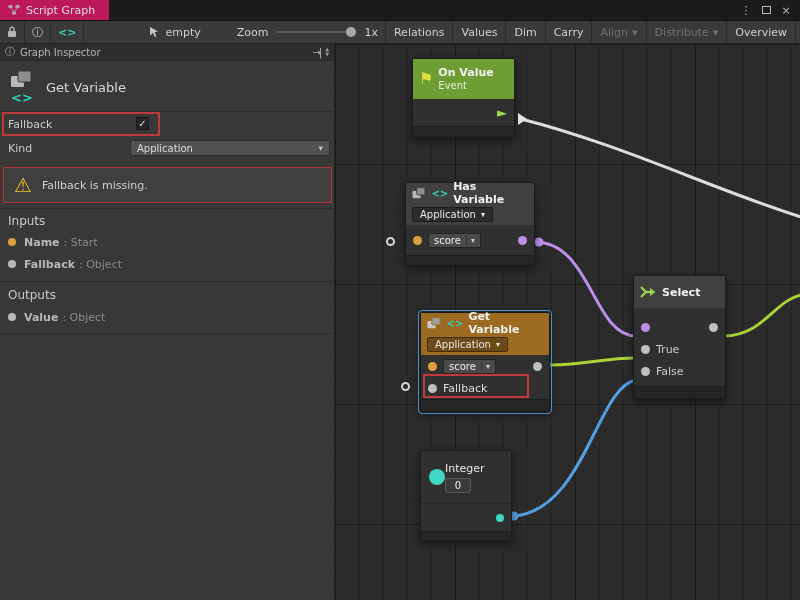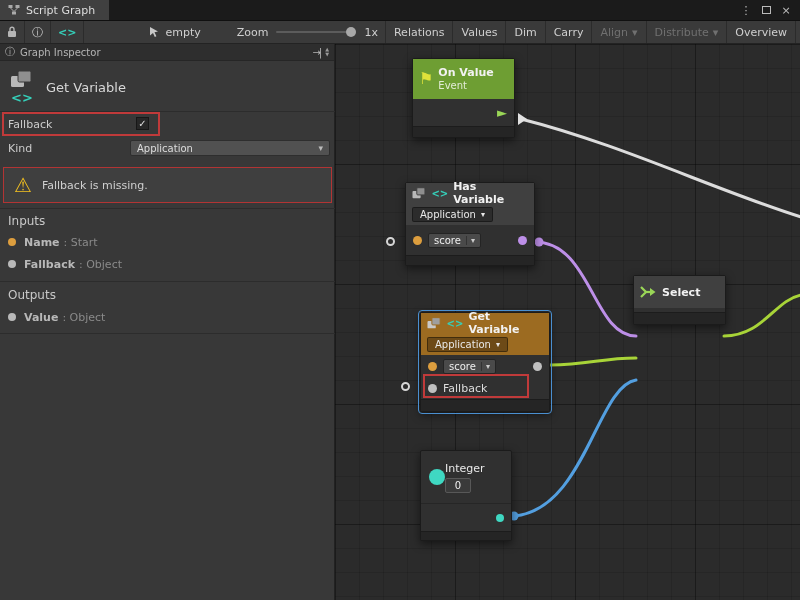--- a/index.html
+++ b/index.html
@@ -3,21 +3,21 @@
 <meta charset="utf-8">
 <style>
   *{margin:0;padding:0;box-sizing:border-box}
   html,body{width:800px;height:600px;overflow:hidden;background:#191919;
     font-family:"DejaVu Sans","Liberation Sans",sans-serif;font-size:11px;color:#cccccc}
   #app{position:relative;width:800px;height:600px;background:#191919}
 
   
   .titlebar{position:absolute;left:0;top:0;width:800px;height:21px;background:#1b1b1b;
     border-bottom:1px solid #101010;display:flex;align-items:stretch}
-  .title-tab{display:flex;align-items:center;gap:6px;padding:0 14px 0 8px;background:#404040;color:#dddddd}
+  .title-tab{display:flex;align-items:center;gap:6px;padding:0 14px 0 8px;background:#be185d;color:#dddddd}
   .win-controls{margin-left:auto;display:flex;align-items:center;gap:4px;padding-right:6px;color:#bbbbbb}
   .win-btn{width:16px;height:16px;display:flex;align-items:center;justify-content:center;font-size:11px}
   .max-box{width:9px;height:8px;border:1px solid #bbbbbb}
 
   
   .toolbar{position:absolute;left:0;top:21px;width:800px;height:23px;background:#3a3a3a;
     border-bottom:1px solid #232323;display:flex;align-items:stretch;color:#cfcfcf}
   .tb-cell{display:flex;align-items:center;padding:0 7px;border-right:1px solid #2b2b2b;gap:5px}
   .tb-btn{display:flex;align-items:center;gap:4px;padding:0 8px;border-left:1px solid #2b2b2b;white-space:nowrap}
   .tb-right{margin-left:auto;display:flex;align-items:stretch}
@@ -329,20 +329,34 @@
 
     <div class="node" style="left:298px;top:231px;width:93px">
       <div class="nh hdr-dark" style="height:32px">
         <svg width="17" height="14" viewBox="0 0 17 14">
           <path d="M1 2 L6 7 L1 12" stroke="#9ad657" stroke-width="2.2" fill="none"></path>
           <path d="M6 7 H11" stroke="#9ad657" stroke-width="2.2" fill="none"></path>
           <path d="M10 3 L15.5 7 L10 11 Z" fill="#9ad657"></path>
         </svg>
         <span>Select</span>
       </div>
+      <div style="padding-top:8px">
+        <div class="nrow" style="height:22px">
+          <span class="port p-purple"></span>
+          <span class="port p-gray" style="margin-left:auto"></span>
+        </div>
+        <div class="nrow" style="height:22px">
+          <span class="port p-gray"></span>
+          <span style="color:#cccccc">True</span>
+        </div>
+        <div class="nrow" style="height:22px">
+          <span class="port p-gray"></span>
+          <span style="color:#cccccc">False</span>
+        </div>
+      </div>
       <div class="nfooter" style="height:12px;margin-top:4px"></div>
     </div>
 
     <div class="node" style="left:85px;top:406px;width:92px">
       <div style="display:flex;align-items:center;padding:9px 8px;height:52px">
         <span class="big-teal"></span>
         <span>
           <span style="color:#e8e8e8">Integer</span>
           <span class="val-box">0</span>
         </span>

